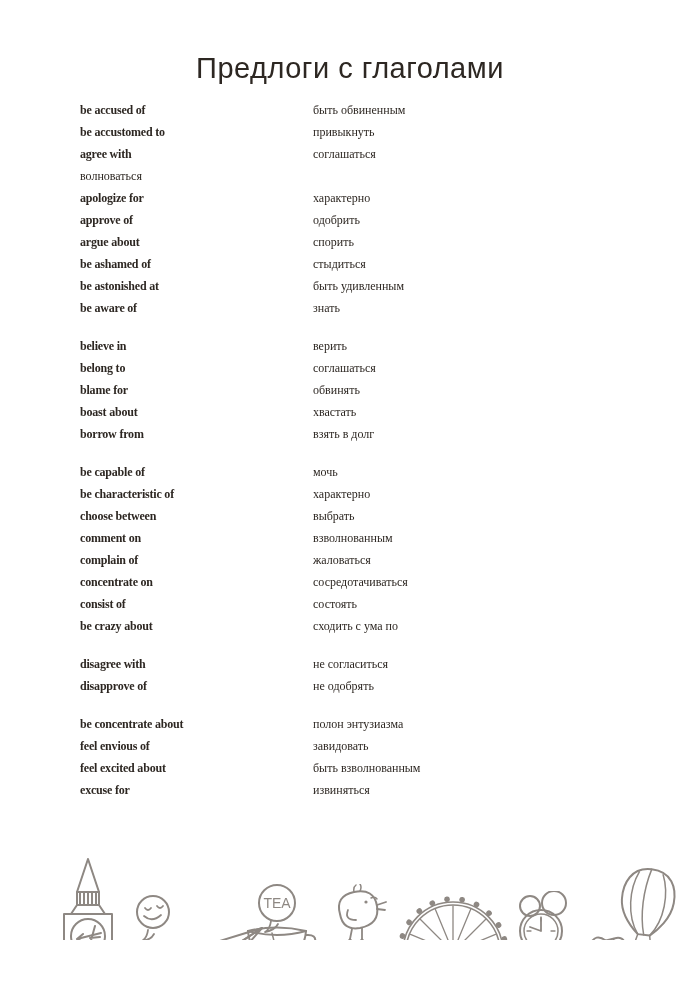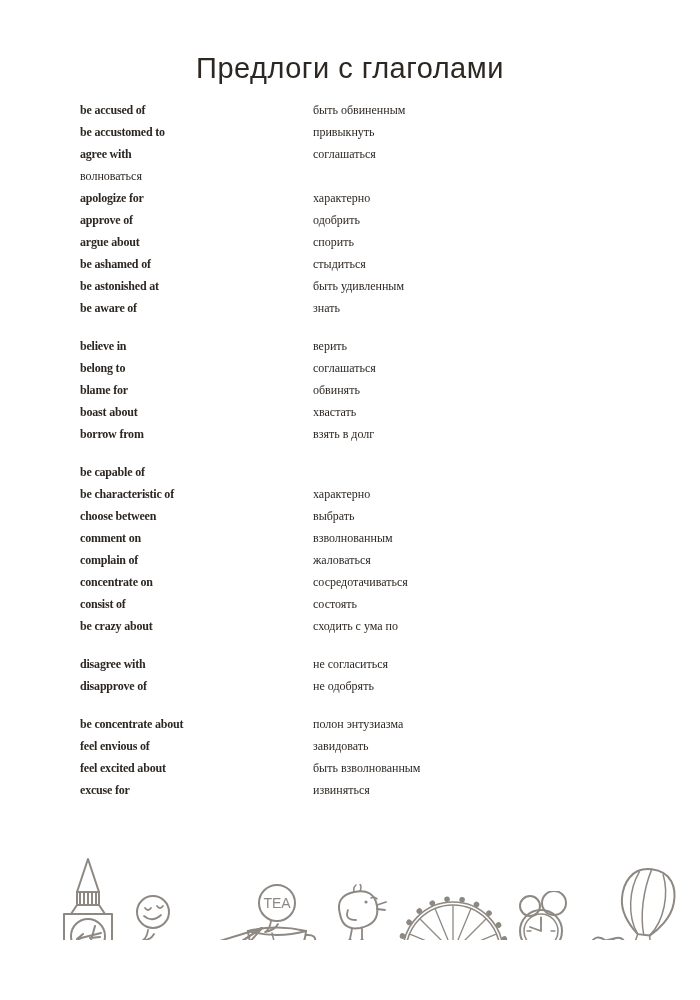--- a/index.html
+++ b/index.html
@@ -99,20 +99,21 @@
           <div class="ru">хвастать</div>
         </div>
         <div class="vocab-row">
           <div class="en">borrow from</div>
           <div class="ru">взять в долг</div>
         </div>
       </div>
       <div class="vocab-group">
         <div class="vocab-row">
           <div class="en">be capable of</div>
+          <div class="ru">мочь</div>
         </div>
         <div class="vocab-row">
           <div class="en">be characteristic of</div>
           <div class="ru">характерно</div>
         </div>
         <div class="vocab-row">
           <div class="en">choose between</div>
           <div class="ru">выбрать</div>
         </div>
         <div class="vocab-row">

